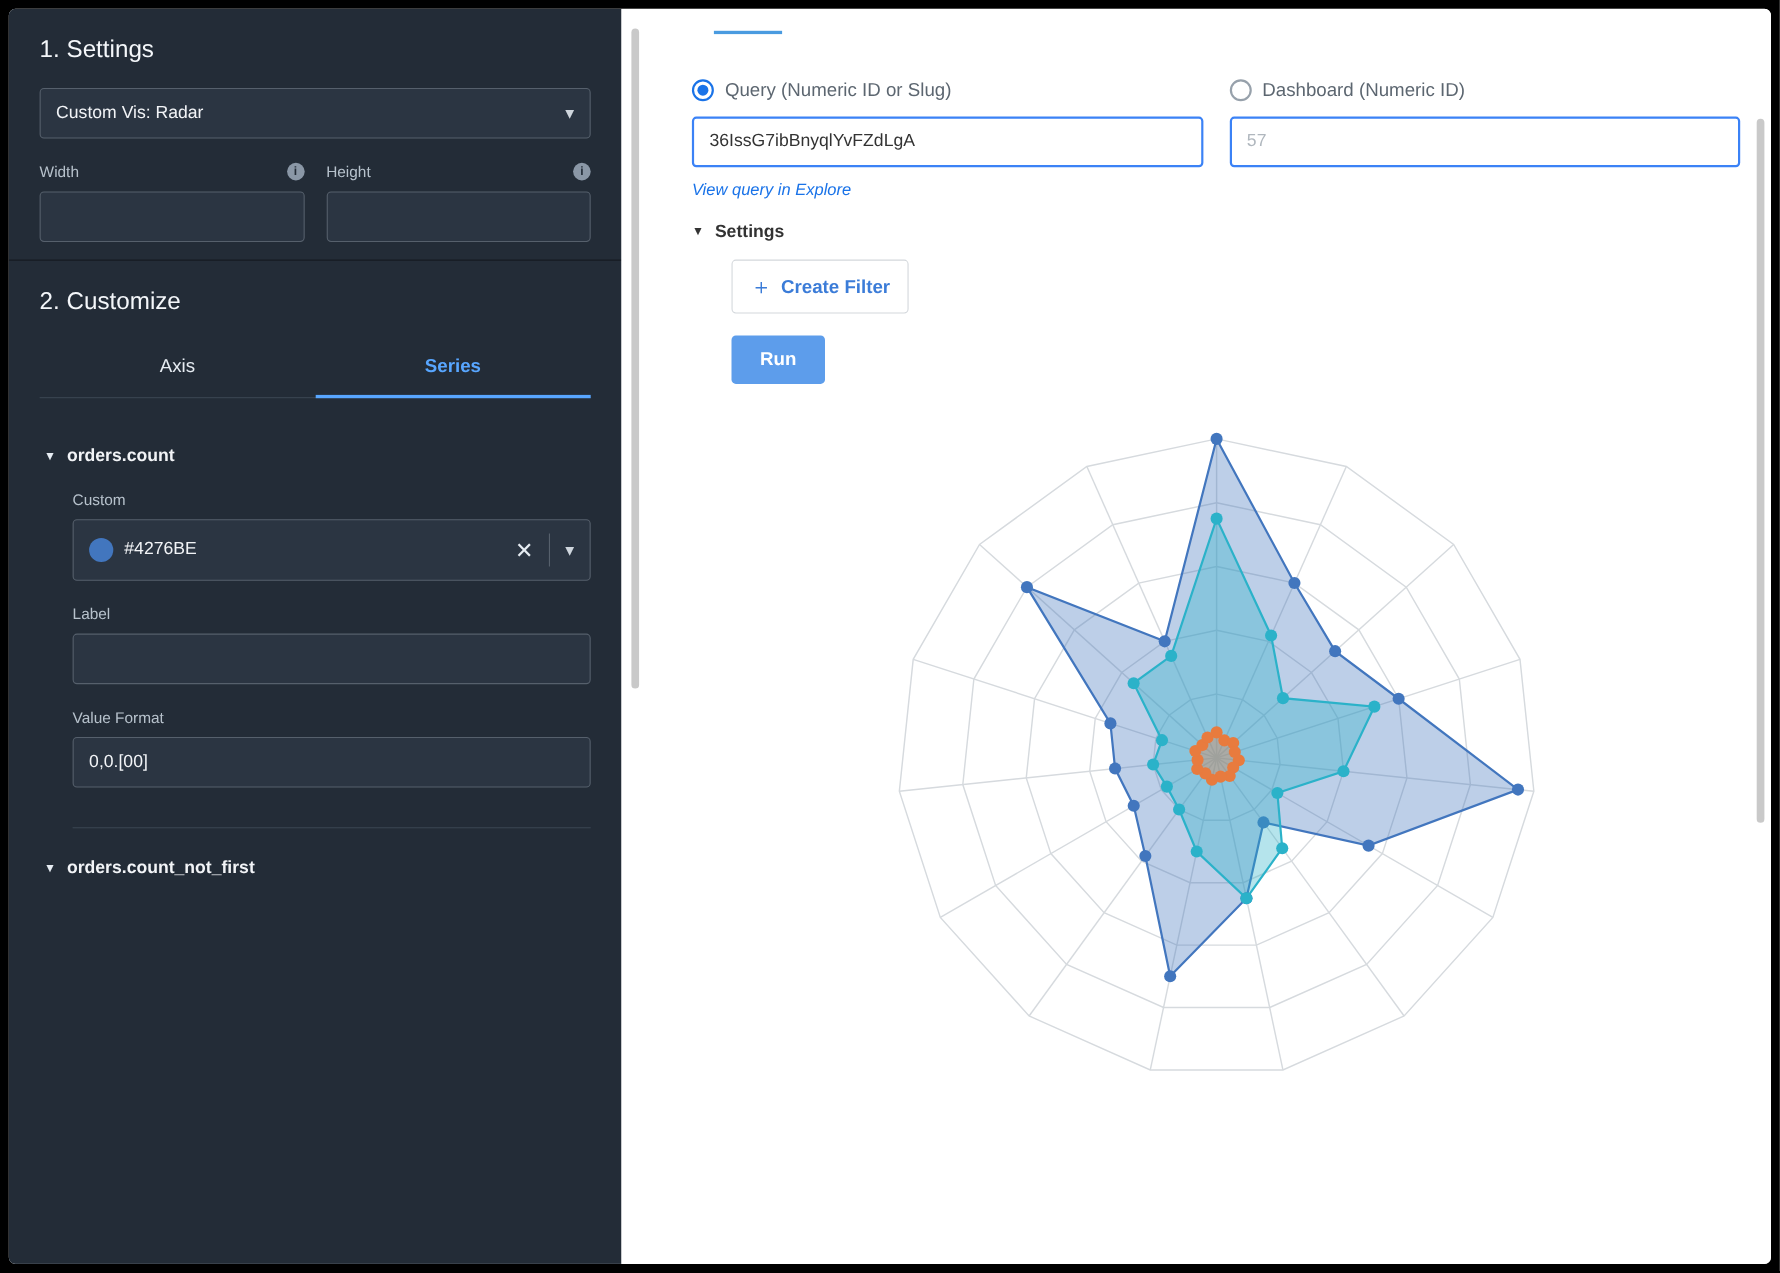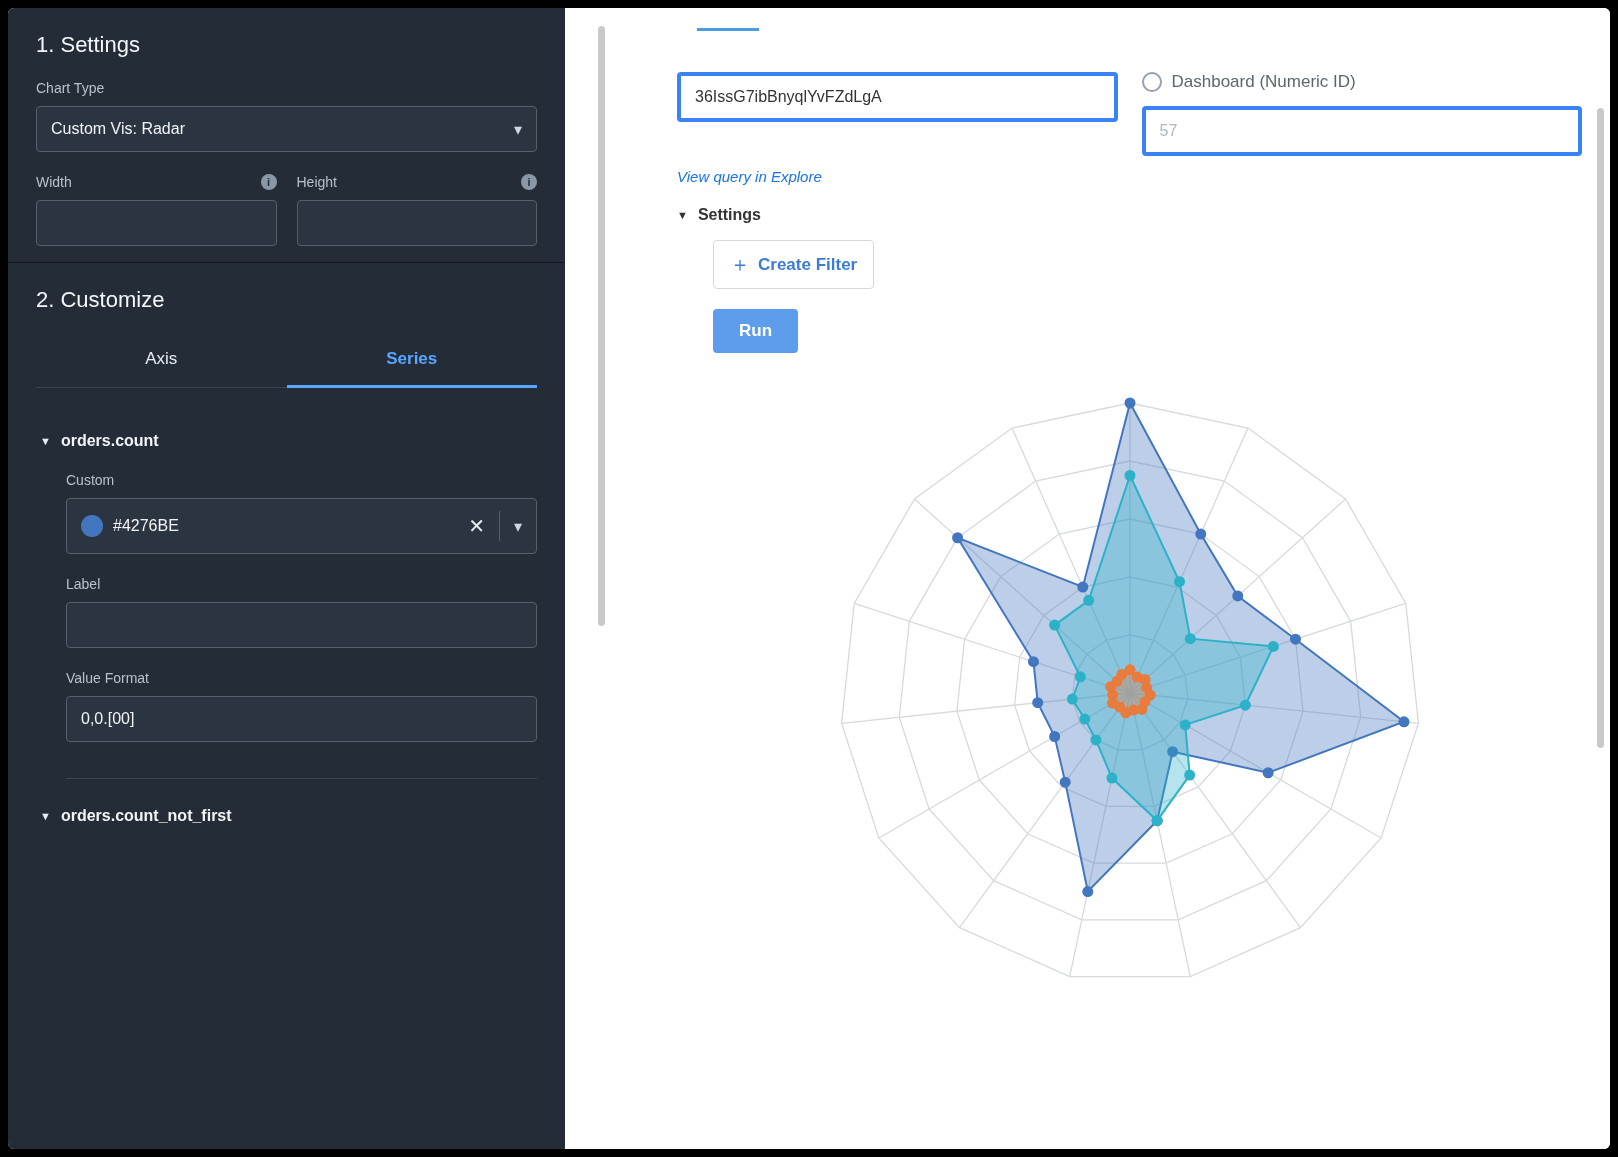--- a/index.html
+++ b/index.html
@@ -13,21 +13,20 @@
     overflow: hidden;
   }
   .app {
     display: flex;
     width: 100%;
     height: 100%;
     border: 2px solid #000;
     border-radius: 8px;
     overflow: hidden;
     background: #fff;
-    gap: 24px;
   }
   
   .sidebar {
     width: 557px;
     background: #232c37;
     color: #dfe5ec;
     flex: none;
     overflow-y: auto;
     padding-bottom: 20px;
   }
@@ -171,21 +170,21 @@
   .radio {
     width: 20px; height: 20px; border-radius: 50%;
     border: 2px solid #97a1ab; display: inline-flex;
     align-items: center; justify-content: center;
   }
   .radio.selected { border-color: #1a73e8; }
   .radio.selected::after {
     content: ""; width: 10px; height: 10px; border-radius: 50%; background: #1a73e8;
   }
   .white-input {
-    width: 100%; border: 4px solid #3b82f6; border-radius: 4px;
+    width: 100%; border: 2px solid #3b82f6; border-radius: 4px;
     padding: 12px 14px; font-size: 16px; color: #333;
     min-height: 46px; display: flex; align-items: flex-end;
   }
   .white-input.placeholder { color: #b0b7be; }
   .link { color: #1a73e8; font-size: 15px; margin-top: 12px; display: inline-block; font-style: italic; }
 
   .filters-block { margin-top: 20px; }
   .filters-head { display: flex; align-items: center; gap: 10px; font-weight: 700; color: #333; font-size: 16px; margin-bottom: 16px; }
   .filter-indent { padding-left: 36px; }
   .create-filter-btn {
@@ -211,21 +210,20 @@
 </head>
 <body>
 
 <div class="app">
 
   <div class="sidebar">
 
     <div class="section">
       <div class="section-title">1. Settings</div>
 
-      <span class="label">Chart Type</span>
       <div class="select">
         <span>Custom Vis: Radar</span>
         <span class="chev">▾</span>
       </div>
 
       <div class="two-col" style="margin-top:22px;">
         <div>
           <div class="label-row">
             <span class="label" style="margin:0">Width</span>
             <span class="info-icon">i</span>
@@ -304,20 +302,24 @@
   <div class="divider">
     <div class="thumb"></div>
   </div>
 
   <div class="main">
     <div class="blue-indicator"></div>
     <div class="main-inner">
 
       <div class="source-row">
         <div class="source-col">
+          <div class="radio-label">
+            <span class="radio selected"></span>
+            <span>Query (Numeric ID or Slug)</span>
+          </div>
           <div class="white-input">
             <span>36IssG7ibBnyqlYvFZdLgA</span>
           </div>
         </div>
         <div class="source-col">
           <div class="radio-label">
             <span class="radio"></span>
             <span>Dashboard (Numeric ID)</span>
           </div>
           <div class="white-input placeholder">

